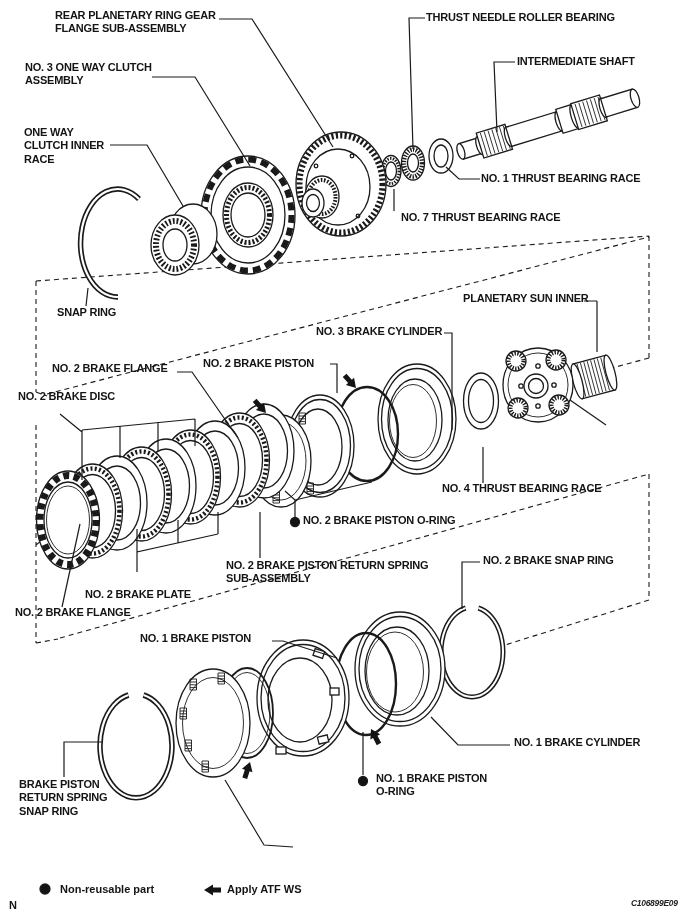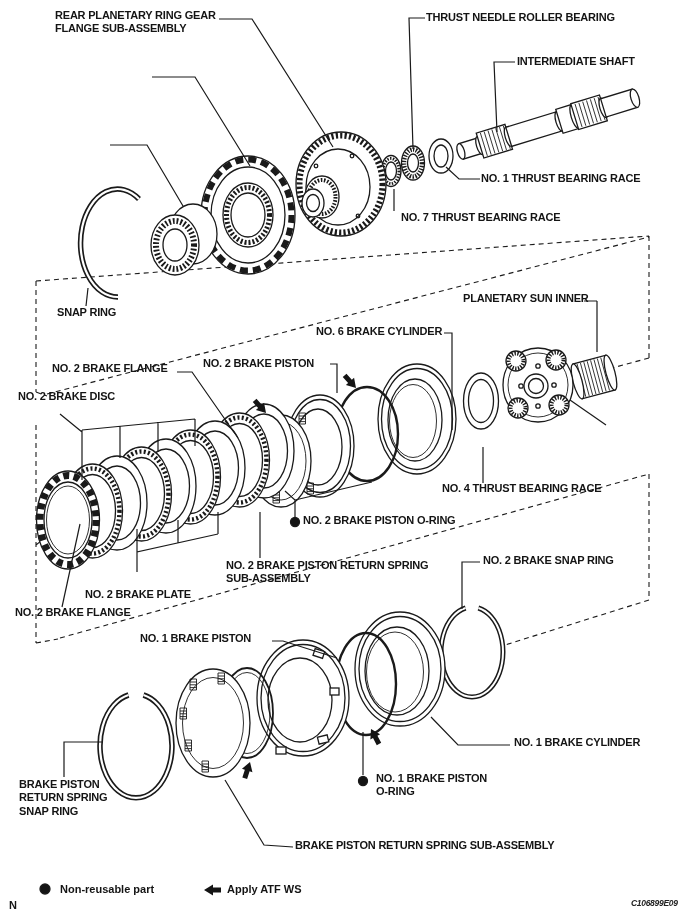--- a/index.html
+++ b/index.html
@@ -280,43 +280,47 @@
   <g>
           <use href="#atfA" transform="translate(204,890) rotate(180)"></use>
         </g>
 </g>
 </svg>
 
 <div class="lbl" style="left:55px;top:9px">REAR PLANETARY RING GEAR
 FLANGE SUB-ASSEMBLY</div>
 <div class="lbl" style="left:426px;top:11px">THRUST NEEDLE ROLLER BEARING</div>
 <div class="lbl" style="left:517px;top:55px">INTERMEDIATE SHAFT</div>
+<div class="lbl" style="left:25px;top:61px">NO. 3 ONE WAY CLUTCH
+ASSEMBLY</div>
+<div class="lbl" style="left:24px;top:126px">ONE WAY
+CLUTCH INNER
+RACE</div>
 <div class="lbl" style="left:481px;top:172px">NO. 1 THRUST BEARING RACE</div>
 <div class="lbl" style="left:401px;top:211px">NO. 7 THRUST BEARING RACE</div>
 <div class="lbl" style="left:57px;top:306px">SNAP RING</div>
 <div class="lbl" style="left:463px;top:292px">PLANETARY SUN INNER</div>
-<div class="lbl" style="left:316px;top:325px">NO. 6 BRAKE CYLINDER</div>
+<div class="lbl" style="left:316px;top:325px">NO. 3 BRAKE CYLINDER</div>
 <div class="lbl" style="left:52px;top:362px">NO. 2 BRAKE FLANGE</div>
 <div class="lbl" style="left:203px;top:357px">NO. 2 BRAKE PISTON</div>
 <div class="lbl" style="left:18px;top:390px">NO. 2 BRAKE DISC</div>
 <div class="lbl" style="left:442px;top:482px">NO. 4 THRUST BEARING RACE</div>
 <div class="lbl" style="left:303px;top:514px">NO. 2 BRAKE PISTON O-RING</div>
 <div class="lbl" style="left:226px;top:559px">NO. 2 BRAKE PISTON RETURN SPRING
 SUB-ASSEMBLY</div>
 <div class="lbl" style="left:85px;top:588px">NO. 2 BRAKE PLATE</div>
 <div class="lbl" style="left:483px;top:554px">NO. 2 BRAKE SNAP RING</div>
 <div class="lbl" style="left:15px;top:606px">NO. 2 BRAKE FLANGE</div>
 <div class="lbl" style="left:140px;top:632px">NO. 1 BRAKE PISTON</div>
 <div class="lbl" style="left:514px;top:736px">NO. 1 BRAKE CYLINDER</div>
 <div class="lbl" style="left:376px;top:772px">NO. 1 BRAKE PISTON
 O-RING</div>
 <div class="lbl" style="left:19px;top:778px">BRAKE PISTON
 RETURN SPRING
 SNAP RING</div>
-<div class="lbl" style="left:295px;top:839px">BRAKE PISTON RETURN SPRING SUB-ASSEMBLY</div>
 
 <div class="lbl lgd" style="left:60px;top:883px">Non-reusable part</div>
 <div class="lbl lgd" style="left:227px;top:883px">Apply ATF WS</div>
 
 <div class="lbl" style="left:9px;top:899px">N</div>
 <div class="lbl code" style="left:631px;top:898px">C106899E09</div>
 
 </div>
 
 </body></html>

